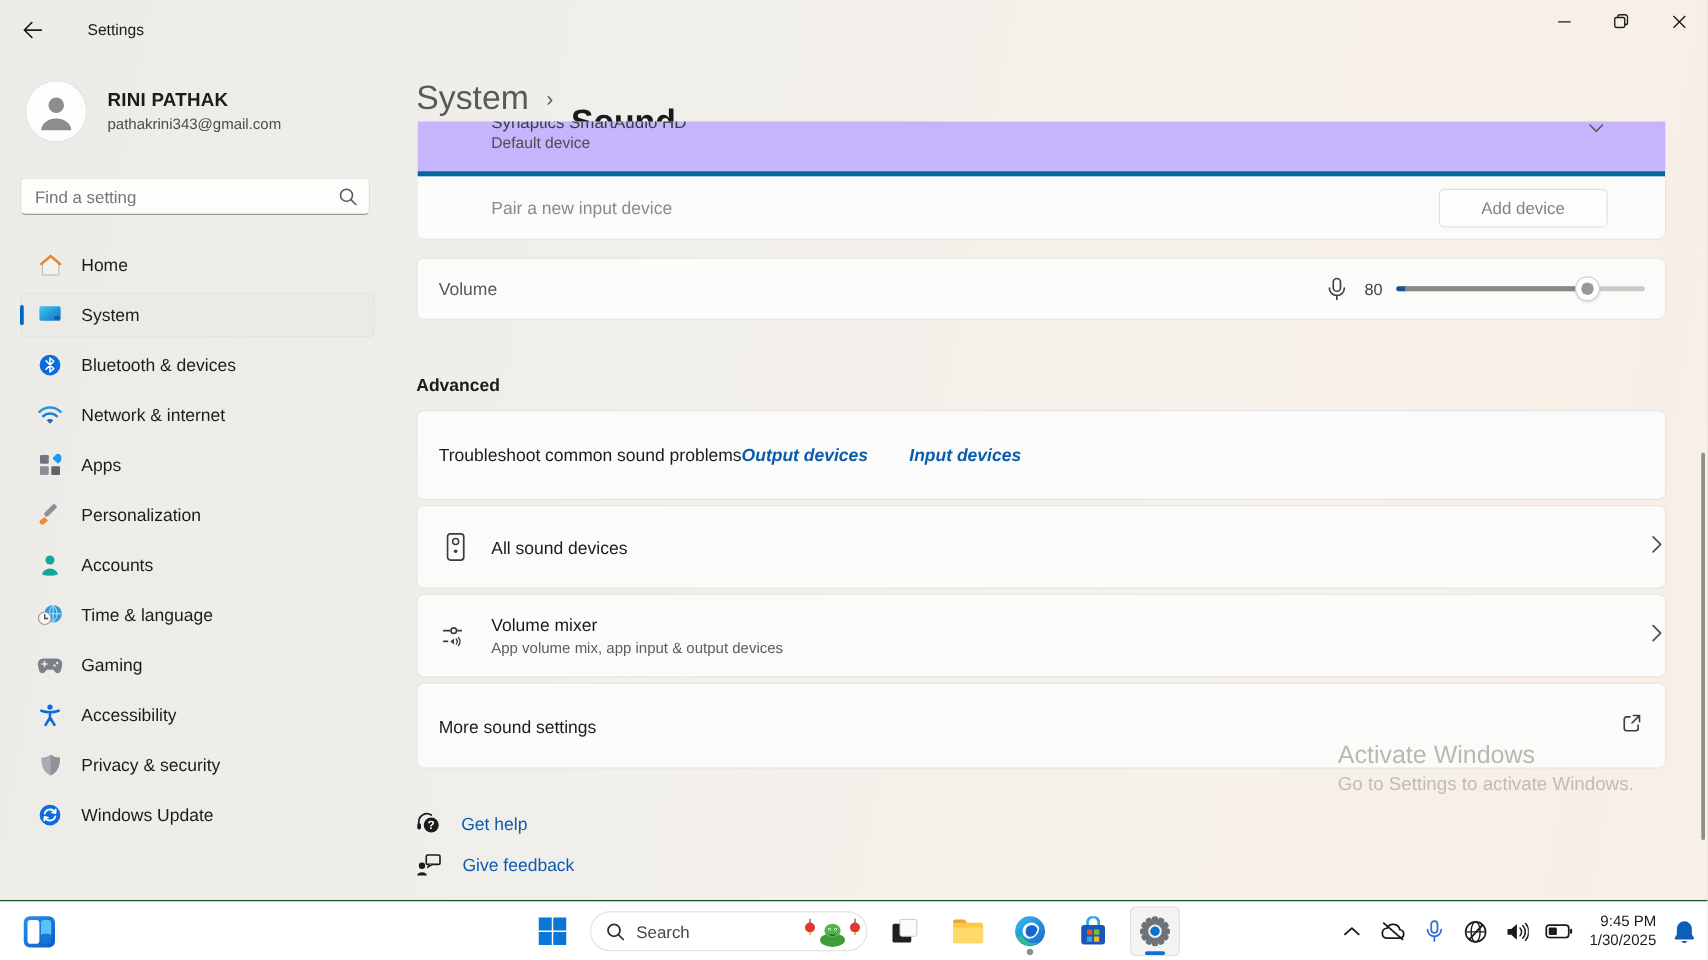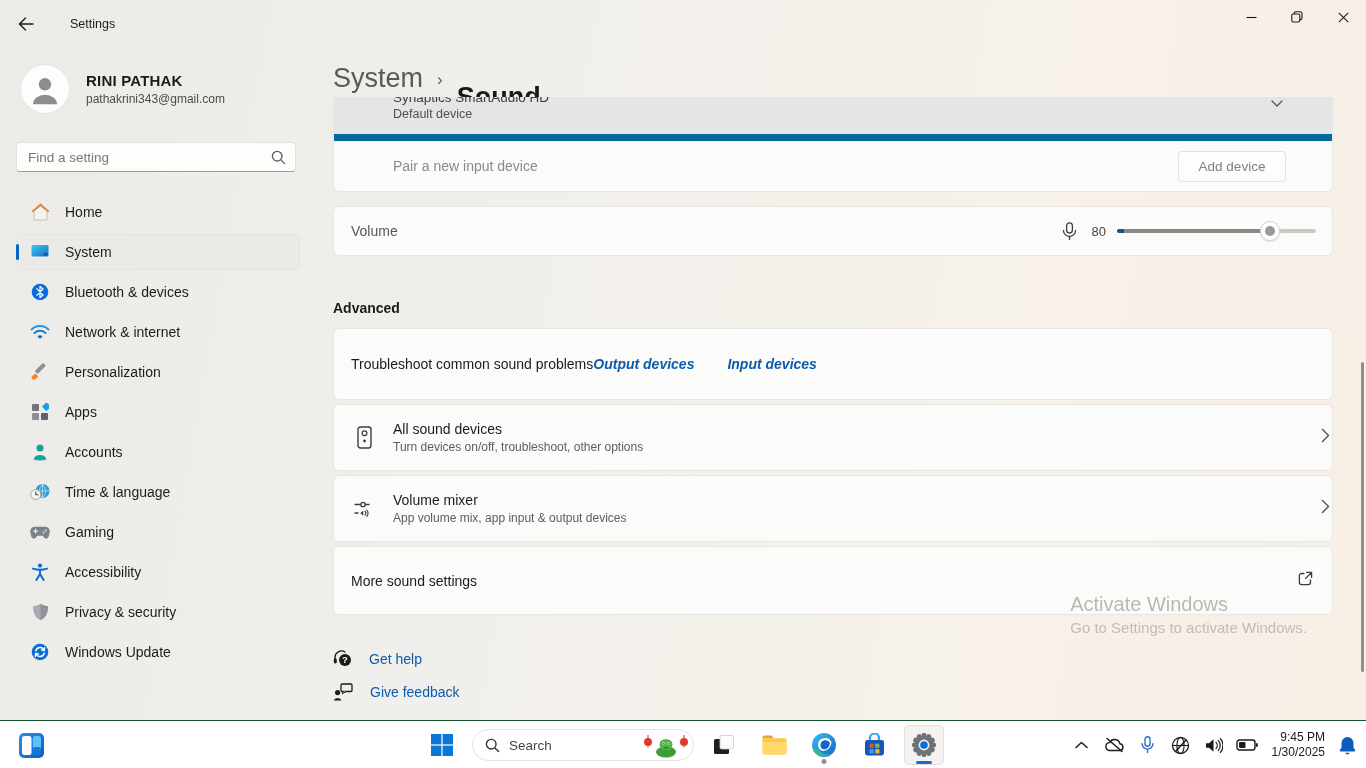--- a/index.html
+++ b/index.html
@@ -45,30 +45,30 @@
 
   
   .main { position:absolute; left:333px; top:48px; width:1000px; bottom:0; }
   .breadcrumb { margin-top:12px; height:37px; display:flex; align-items:center; gap:14px; }
   .bc-parent { font-size:27px; font-weight:400; color:#595959; cursor:pointer; }
   .bc-sep { font-size:17px; color:#5a5a5a; margin-top:3px; }
   .bc-current { font-size:27px; font-weight:600; color:#191919;margin-top:38px; }
 
   .card { background:#fbfbf9; border:1px solid #e8e6e3; border-radius:6px; }
   .cardgroup-top { border-radius:0 0 6px 6px; border-top:none; overflow:hidden; margin-top:0; }
-  .devrow-head { height:44px; background:#e5e5e5; border-bottom:7px solid #0369a1;
+  .devrow-head { height:44px; background:#c4b5fd; border-bottom:4px solid #0369a1;
     padding-left:59px; overflow:hidden; position:relative; }
   .devrow-head .clipwrap { margin-top:-7px; }
   .dev-name { font-size:13.5px; color:#3d3d3d; }
   .dev-status { font-size:12.5px; color:#4f4f4f; margin-top:2px; }
   .chev-clip { position:absolute; right:48px; top:0; width:14px; height:12px; overflow:hidden; }
   .pair-row { height:50px; display:flex; align-items:center; justify-content:space-between;
     padding:0 46px 0 59px; }
   .pair-label { font-size:14px; color:#8a8a8a; }
-  .add-btn { width:108px; height:31px; background:#fdfdfc; border:1px solid #e3e1de;
+  .add-btn { width:135px; height:31px; background:#fdfdfc; border:1px solid #e3e1de;
     border-radius:4px; font-size:13.5px; color:#828282; display:flex; align-items:center;
     justify-content:center; cursor:pointer; }
 
   .volume-card { margin-top:14px; height:50px; display:flex; align-items:center;
     justify-content:space-between; padding:0 16px 0 17px; }
   .vol-label { font-size:14px; color:#585858; }
   .vol-right { display:flex; align-items:center; gap:11px;justify-content:center; }
   .vol-value { font-size:13px; color:#454545; min-width:18px; text-align:right; }
   .slider { position:relative; width:199px; height:20px; cursor:pointer; }
   .sl-track { position:absolute; top:8px; left:0; right:0; height:4px; border-radius:2px; background:#cbc9c6; }
@@ -225,36 +225,36 @@
               <path d="M1.5 5.5 a12 12 0 0 1 17 0" fill="none" stroke="#2a93e0" stroke-width="2" stroke-linecap="round"></path>
               <path d="M4.5 9 a8 8 0 0 1 11 0" fill="none" stroke="#1d7fd4" stroke-width="2" stroke-linecap="round"></path>
               <path d="M7.4 12.2 a4.2 4.2 0 0 1 5.2 0 L10 15 Z" fill="#1668b8"></path>
             </svg>
         </span>
         <span class="lbl">Network &amp; internet</span>
       </div>
       <div class="nav-item">
         <span class="icon">
           <svg width="18" height="18" viewBox="0 0 18 18">
-              <rect x="7.5" y="-1" width="4" height="12" rx="1.6" transform="rotate(45 9 5)" fill="#8d9096"></rect>
-              <path d="M4.6 10.6 L7.4 13.4 L4.2 16.2 a2.2 2.2 0 0 1-3.1-3.1 Z" fill="#ef8b31"></path>
-            </svg>
-        </span>
-        <span class="lbl">Personalization</span>
-      </div>
-      <div class="nav-item">
-        <span class="icon">
-          <svg width="18" height="18" viewBox="0 0 18 18">
               <rect x="1" y="1" width="7" height="7" rx="1" fill="#70757c"></rect>
               <rect x="1" y="10" width="7" height="7" rx="1" fill="#8a8f96"></rect>
               <rect x="10" y="10" width="7" height="7" rx="1" fill="#5f646b"></rect>
               <rect x="12.2" y="0.4" width="6.4" height="6.4" rx="1" transform="rotate(45 15.4 3.6)" fill="#1e9bf0"></rect>
             </svg>
         </span>
         <span class="lbl">Apps</span>
+      </div>
+      <div class="nav-item">
+        <span class="icon">
+          <svg width="18" height="18" viewBox="0 0 18 18">
+              <rect x="7.5" y="-1" width="4" height="12" rx="1.6" transform="rotate(45 9 5)" fill="#8d9096"></rect>
+              <path d="M4.6 10.6 L7.4 13.4 L4.2 16.2 a2.2 2.2 0 0 1-3.1-3.1 Z" fill="#ef8b31"></path>
+            </svg>
+        </span>
+        <span class="lbl">Personalization</span>
       </div>
       <div class="nav-item">
         <span class="icon">
           <svg width="18" height="18" viewBox="0 0 18 18">
               <circle cx="9" cy="5" r="3.6" fill="#13a79a"></circle>
               <path d="M2.6 16.5 a6.5 5.6 0 0 1 12.8 0 q-6.4 2.2-12.8 0 Z" fill="#13a79a"></path>
             </svg>
         </span>
         <span class="lbl">Accounts</span>
       </div>
@@ -369,21 +369,20 @@
     <div class="card setting-row">
       <span class="row-icon">
         <svg width="15" height="23" viewBox="0 0 15 23">
             <rect x="1" y="1" width="13" height="21" rx="2.4" fill="none" stroke="#3d3d3d" stroke-width="1.4"></rect>
             <circle cx="7.5" cy="7.2" r="2.4" fill="none" stroke="#3d3d3d" stroke-width="1.2"></circle>
             <circle cx="7.5" cy="15" r="1.4" fill="#3d3d3d"></circle>
           </svg>
       </span>
       <div class="row-texts">
         <div class="row-title">All sound devices</div>
-        <div class="row-sub">Turn devices on/off, troubleshoot, other options</div>
       </div>
       <span class="chev-right">
         <svg width="9" height="15" viewBox="0 0 9 15">
             <path d="M1.5 1.5 L7.5 7.5 L1.5 13.5" fill="none" stroke="#4f4f4f" stroke-width="1.4" stroke-linecap="round" stroke-linejoin="round"></path>
           </svg>
       </span>
     </div>
 
     <div class="card setting-row">
       <span class="row-icon">

